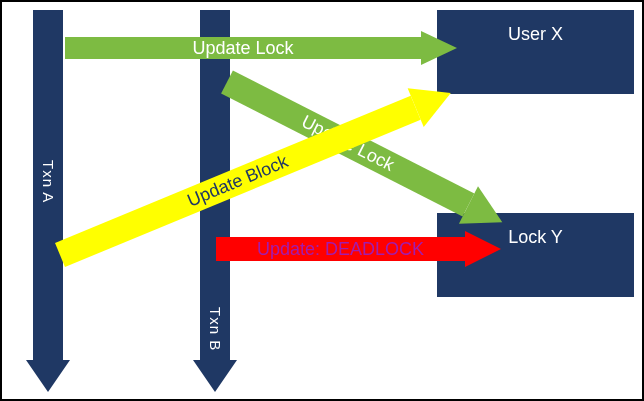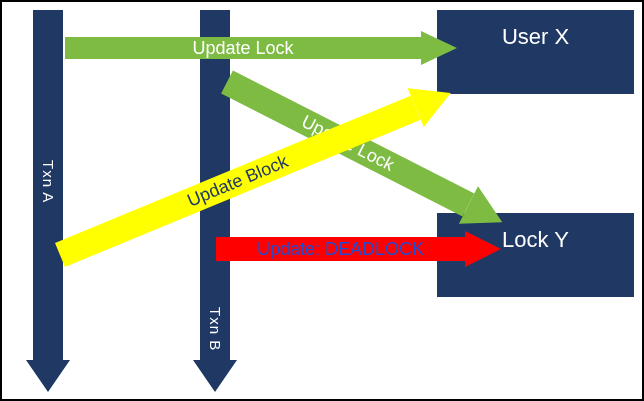--- a/index.html
+++ b/index.html
@@ -38,21 +38,21 @@
     transform: translateX(-50%);
     writing-mode: vertical-rl;
     color: #ffffff; font-size: 15px; letter-spacing: 1px;
     white-space: nowrap;
   }
 
   
   .userbox {
     position: absolute; left: 435px; width: 197px; height: 84px;
     background: #1f3864; z-index: 2;
-    color: #ffffff; font-size: 22px; text-align: center;
+    color: #ffffff; font-size: 18px; text-align: center;
   }
   .userbox .boxlabel { margin-top: 14px; }
 
   
   .harrow { position: absolute; }
   .hshaft { position: absolute; left: 0; }
   .hhead  { position: absolute; right: 0; top: 0; width: 0; height: 0; }
   .hlabel {
     position: absolute; left: 0; top: 50%;
     transform: translateY(-50%);
@@ -92,21 +92,21 @@
   }
   .a-block .hlabel { width: 385px; color: #1f3864; }
 
   
   .a-dead { left: 214px; top: 229px; width: 285px; height: 36px; z-index: 3; }
   .a-dead .hshaft { top: 6px; height: 24px; width: 249px; background: #ff0000; }
   .a-dead .hhead  {
     border-top: 18px solid transparent; border-bottom: 18px solid transparent;
     border-left: 36px solid #ff0000;
   }
-  .a-dead .hlabel { width: 249px; color: #1d4ed8; }
+  .a-dead .hlabel { width: 249px; color: #a21caf; }
 </style>
 </head>
 <body>
 
 <div class="frame">
 
   <div class="varrow" style="left:24px; top:8px; height:382px;">
     <div class="vshaft" style="height:350px;"></div>
     <div class="vhead"></div>
     <div class="vlabel" style="top:150px;">Txn A</div>

